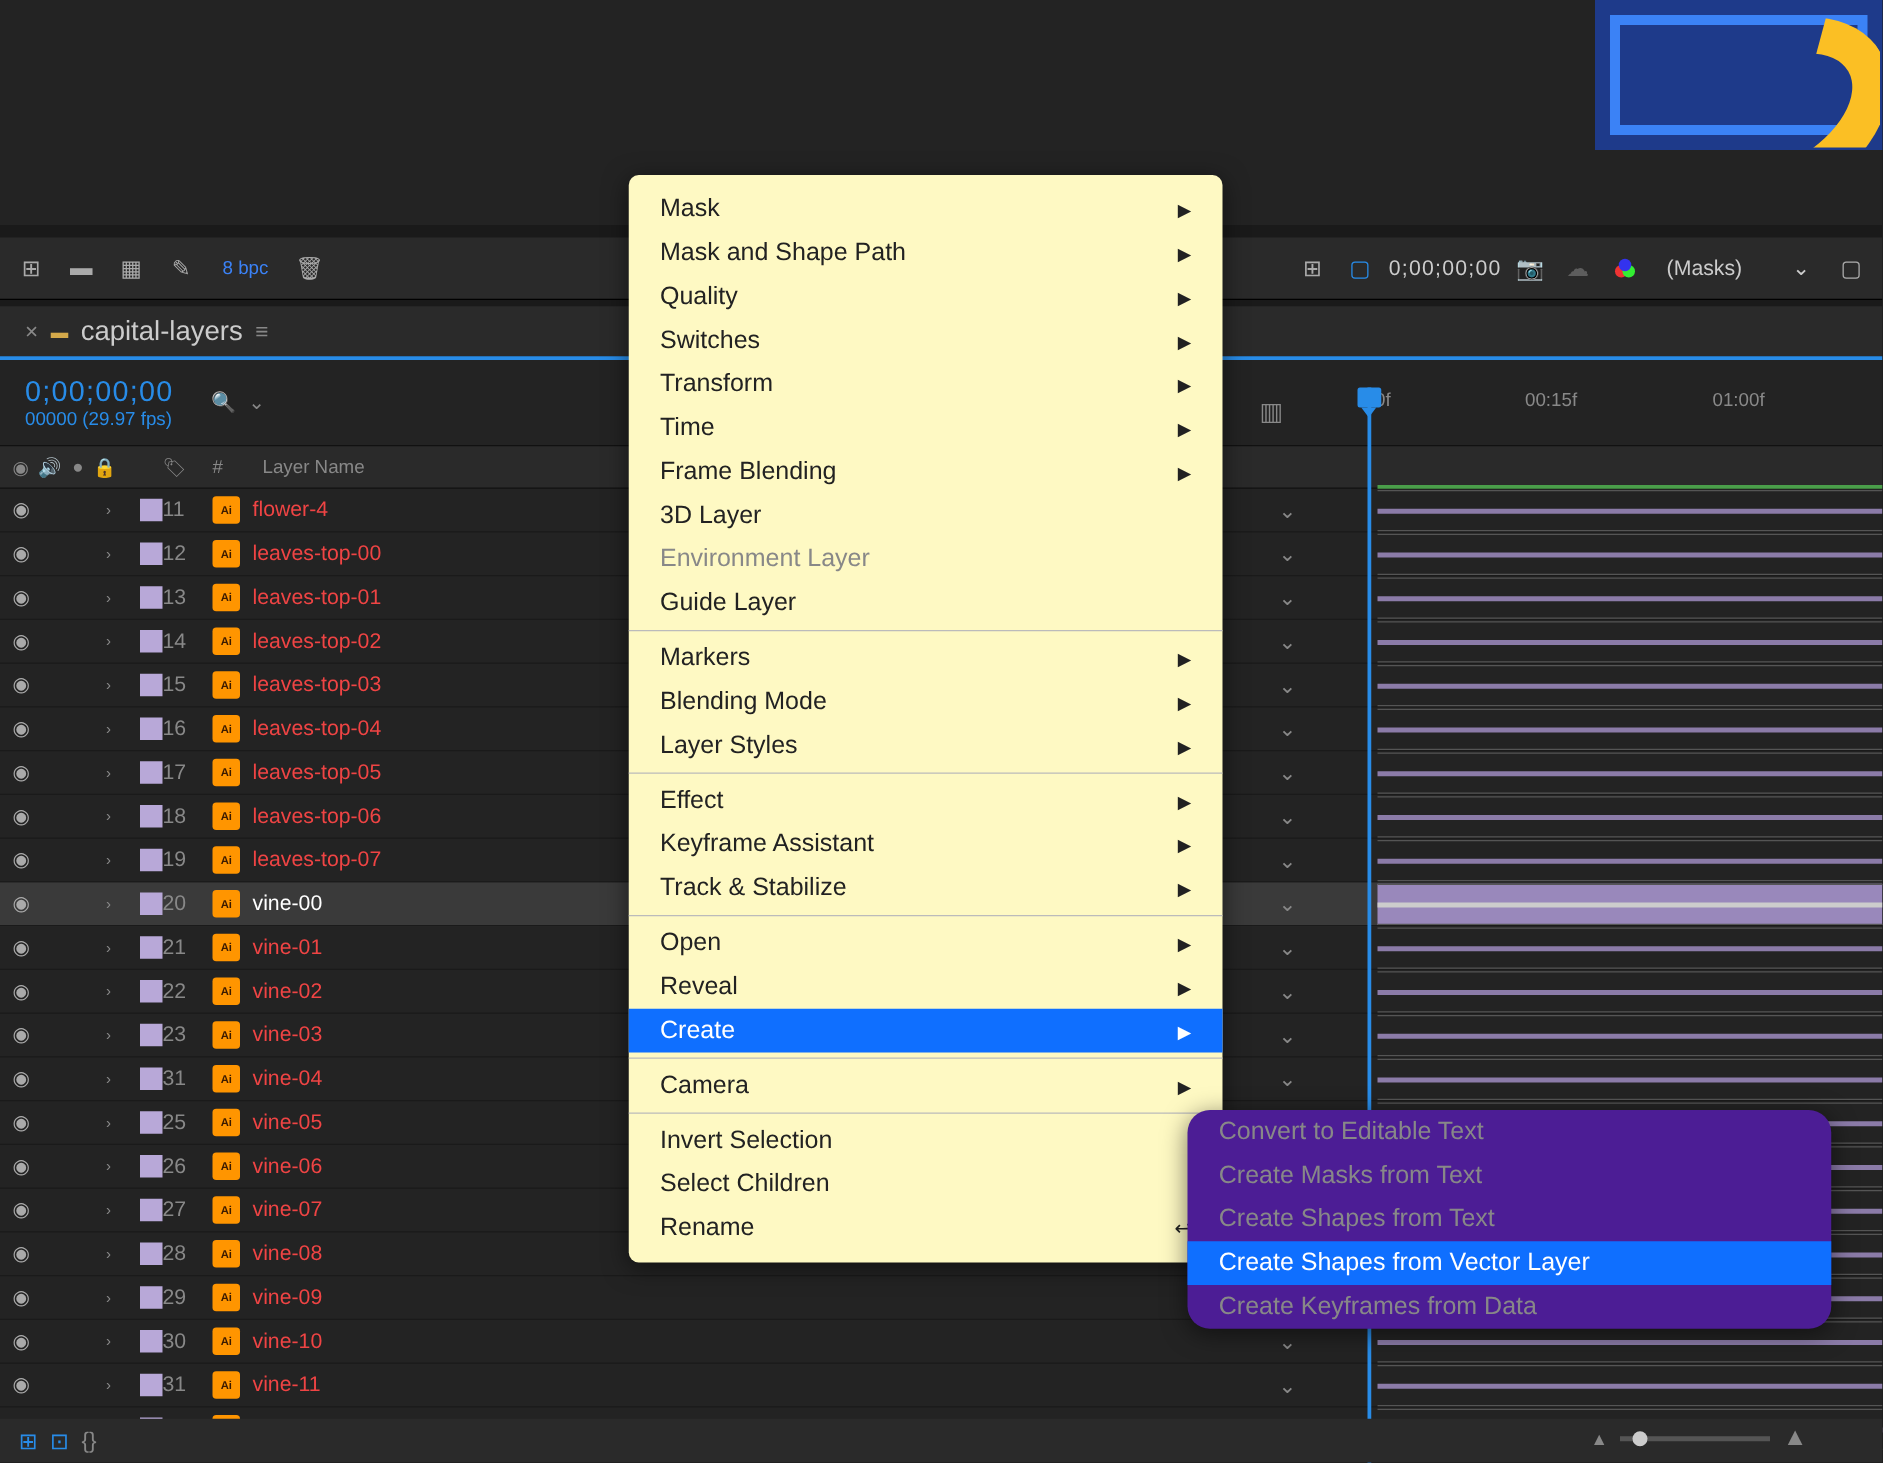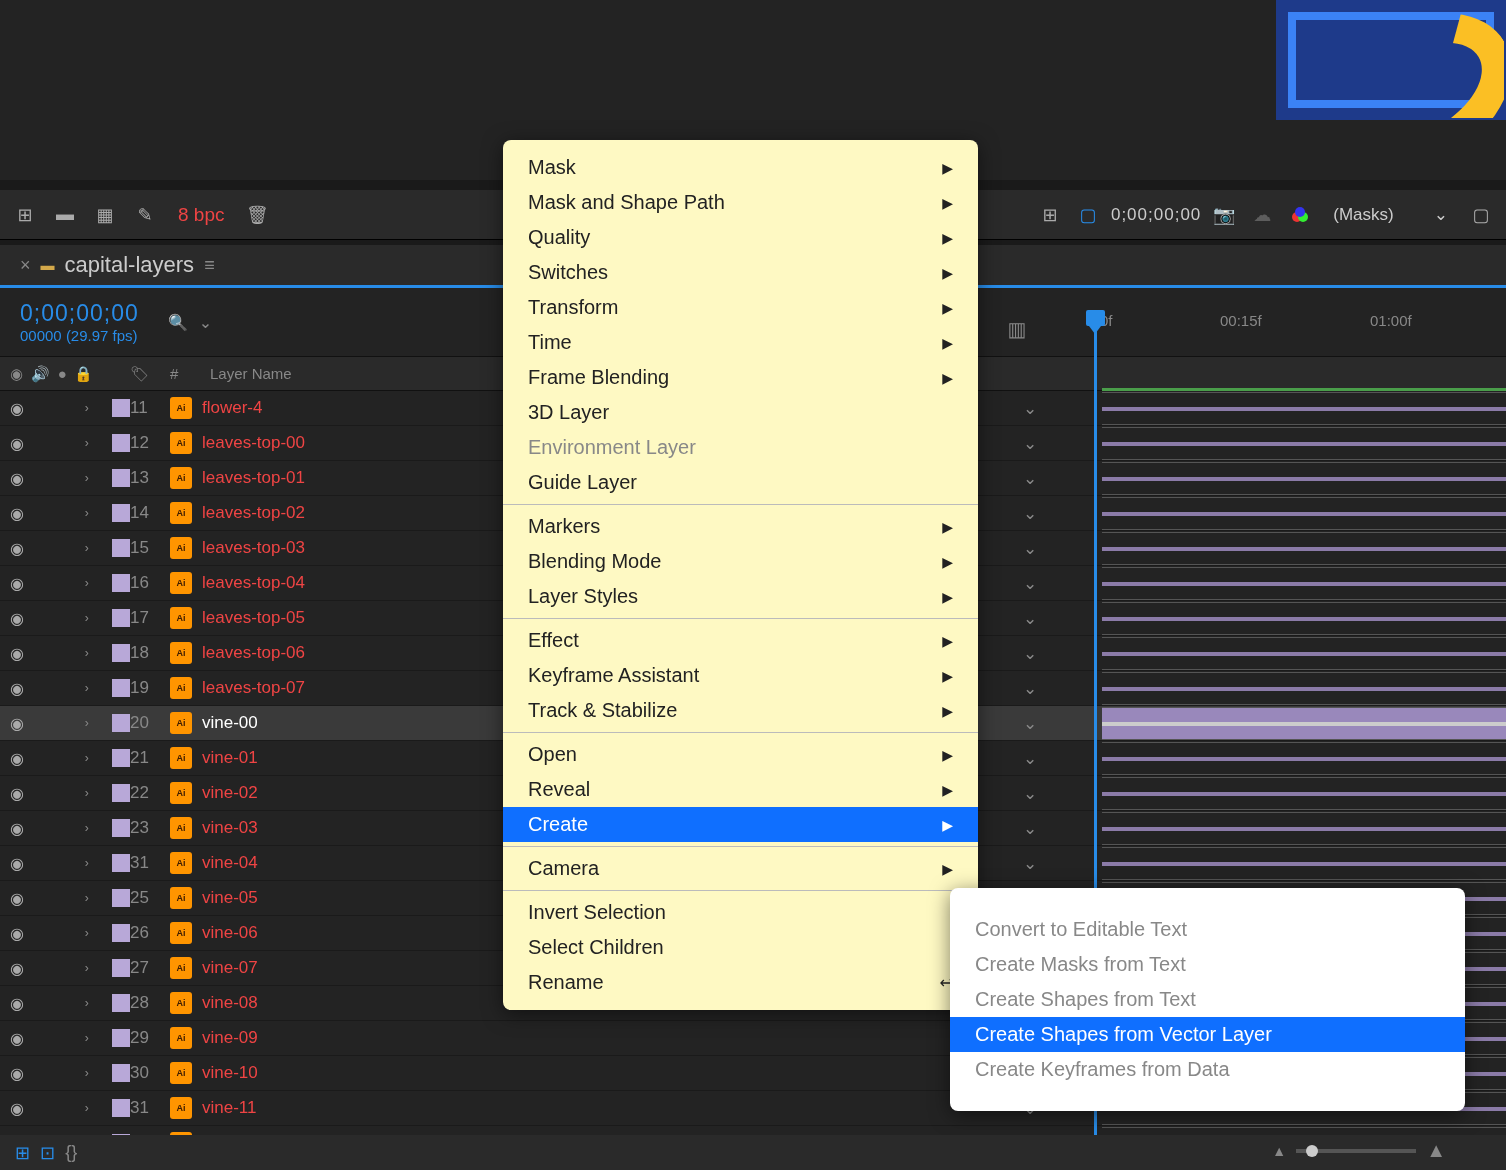--- a/index.html
+++ b/index.html
@@ -5,21 +5,21 @@
   * { margin: 0; padding: 0; box-sizing: border-box; font-family: -apple-system, BlinkMacSystemFont, "Segoe UI", Arial, sans-serif; }
   body { background: #1a1a1a; color: #ccc; overflow: hidden; width: 1506px; height: 1170px; position: relative; }
   
   .preview-area { position: absolute; top: 0; left: 0; right: 0; height: 180px; background: #232323; }
   .preview-image { position: absolute; right: 0; top: 0; width: 230px; height: 120px; background: #1e3a8a; border: 2px solid #1e3a8a; overflow: hidden; }
   .preview-image::before { content: ""; position: absolute; left: 10px; top: 10px; right: 10px; bottom: 10px; border: 8px solid #3b82f6; }
   .preview-image::after { content: ""; position: absolute; left: 40px; top: 20px; width: 140px; height: 80px; border: 30px solid #fbbf24; border-radius: 50%; border-left-color: transparent; border-top-color: transparent; transform: rotate(-30deg); }
   
   .toolbar { position: absolute; top: 190px; left: 0; right: 0; height: 50px; background: #2a2a2a; display: flex; align-items: center; padding: 0 10px; gap: 10px; border-bottom: 1px solid #000; }
   .toolbar .icon-btn { width: 30px; height: 30px; display: flex; align-items: center; justify-content: center; color: #aaa; font-size: 18px; }
-  .toolbar .bpc { color: #ef4444; font-size: 19px; padding: 0 8px; }
+  .toolbar .bpc { color: #3b82f6; font-size: 15px; padding: 0 8px; }
   .toolbar .right-tools { margin-left: auto; display: flex; gap: 8px; align-items: center; }
   .toolbar .timecode { color: #ccc; font-size: 17px; letter-spacing: 1px; }
   .toolbar .full-dropdown { color: #ccc; font-size: 17px; padding: 0 10px; display: flex; align-items: center; gap: 40px; }
   
   .timeline-header { position: absolute; top: 245px; left: 0; right: 0; height: 40px; background: #2a2a2a; display: flex; align-items: center; padding: 0 20px; gap: 10px; }
   .timeline-header .close { color: #888; font-size: 18px; }
   .timeline-header .folder-icon { color: #d4a94a; font-size: 14px; }
   .timeline-header .title { color: #ccc; font-size: 22px; }
   .timeline-header .menu { color: #888; font-size: 18px; }
   
@@ -64,21 +64,21 @@
   
   .context-menu { position: absolute; left: 475px; top: 140px; width: 475px; background: #fef9c3; border-radius: 8px; box-shadow: 0 4px 20px rgba(0,0,0,0.5); padding: 6px 0; font-size: 20px; color: #222; margin-left: 28px; }
   .context-menu .group { border-bottom: 1px solid #bbb; padding: 4px 0; }
   .context-menu .group:last-child { border-bottom: none; }
   .context-menu .item { padding: 6px 25px; display: flex; align-items: center; justify-content: space-between; }
   .context-menu .item.highlighted { background: #0f6fff; color: #fff; }
   .context-menu .item.disabled { color: #888; }
   .context-menu .arrow { font-size: 14px; }
   .context-menu .shortcut { font-size: 16px; }
   
-  .submenu { position: absolute; left: 950px; top: 888px; width: 515px; background: #ffffff; border-radius: 8px; box-shadow: 0 4px 20px rgba(0,0,0,0.5); padding: 24px 0; font-size: 20px; color: #222; }
+  .submenu { position: absolute; left: 950px; top: 888px; width: 515px; background: #4c1d95; border-radius: 18px; box-shadow: 0 4px 20px rgba(0,0,0,0.5); padding: 0 0; font-size: 20px; color: #222; }
   .submenu .item { padding: 6px 25px; }
   .submenu .item.highlighted { background: #0f6fff; color: #fff; }
   .submenu .item.disabled { color: #888; }
   
   .bottom-bar { position: absolute; bottom: 0; left: 0; right: 0; height: 35px; background: #2a2a2a; display: flex; align-items: center; padding: 0 15px; gap: 10px; }
   .bottom-bar .icon { color: #288ce8; font-size: 18px; }
   .zoom-slider { position: absolute; right: 60px; bottom: 8px; display: flex; align-items: center; gap: 10px; }
   .zoom-slider .mountain { color: #888; font-size: 14px; }
   .zoom-slider .track { width: 120px; height: 4px; background: #555; position: relative; }
   .zoom-slider .handle { position: absolute; left: 10px; top: -4px; width: 12px; height: 12px; background: #ccc; border-radius: 50%; }

